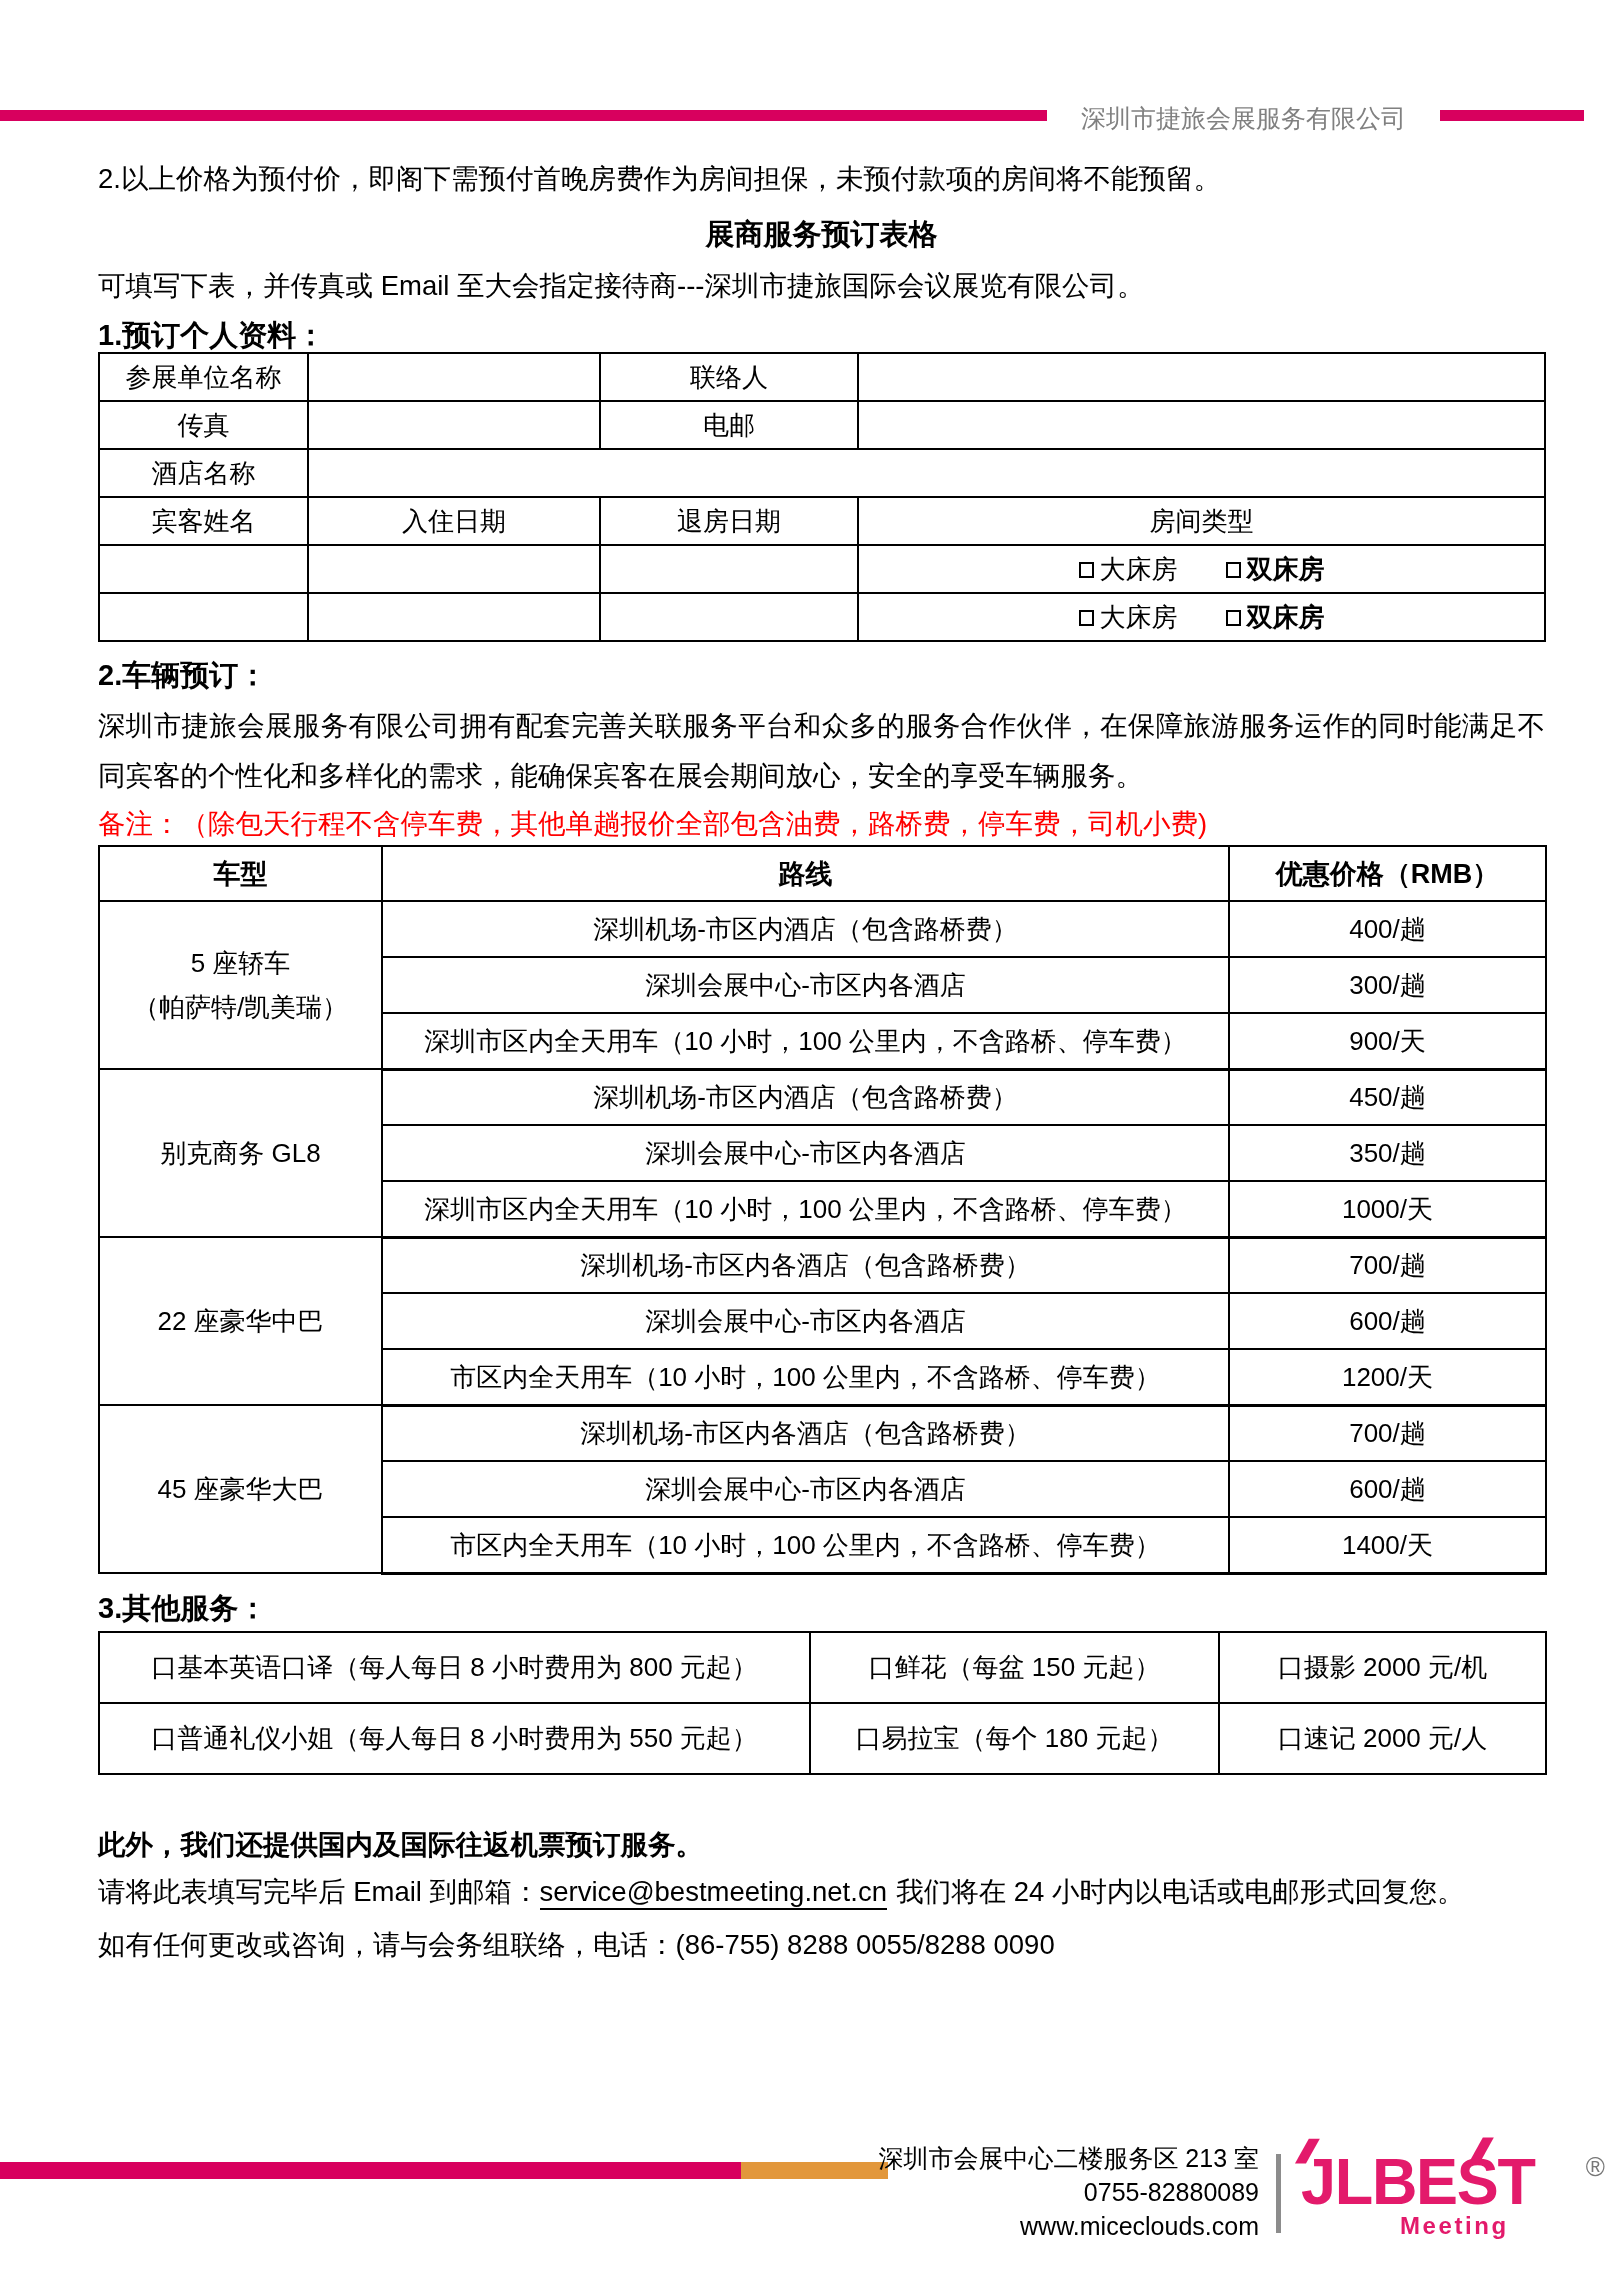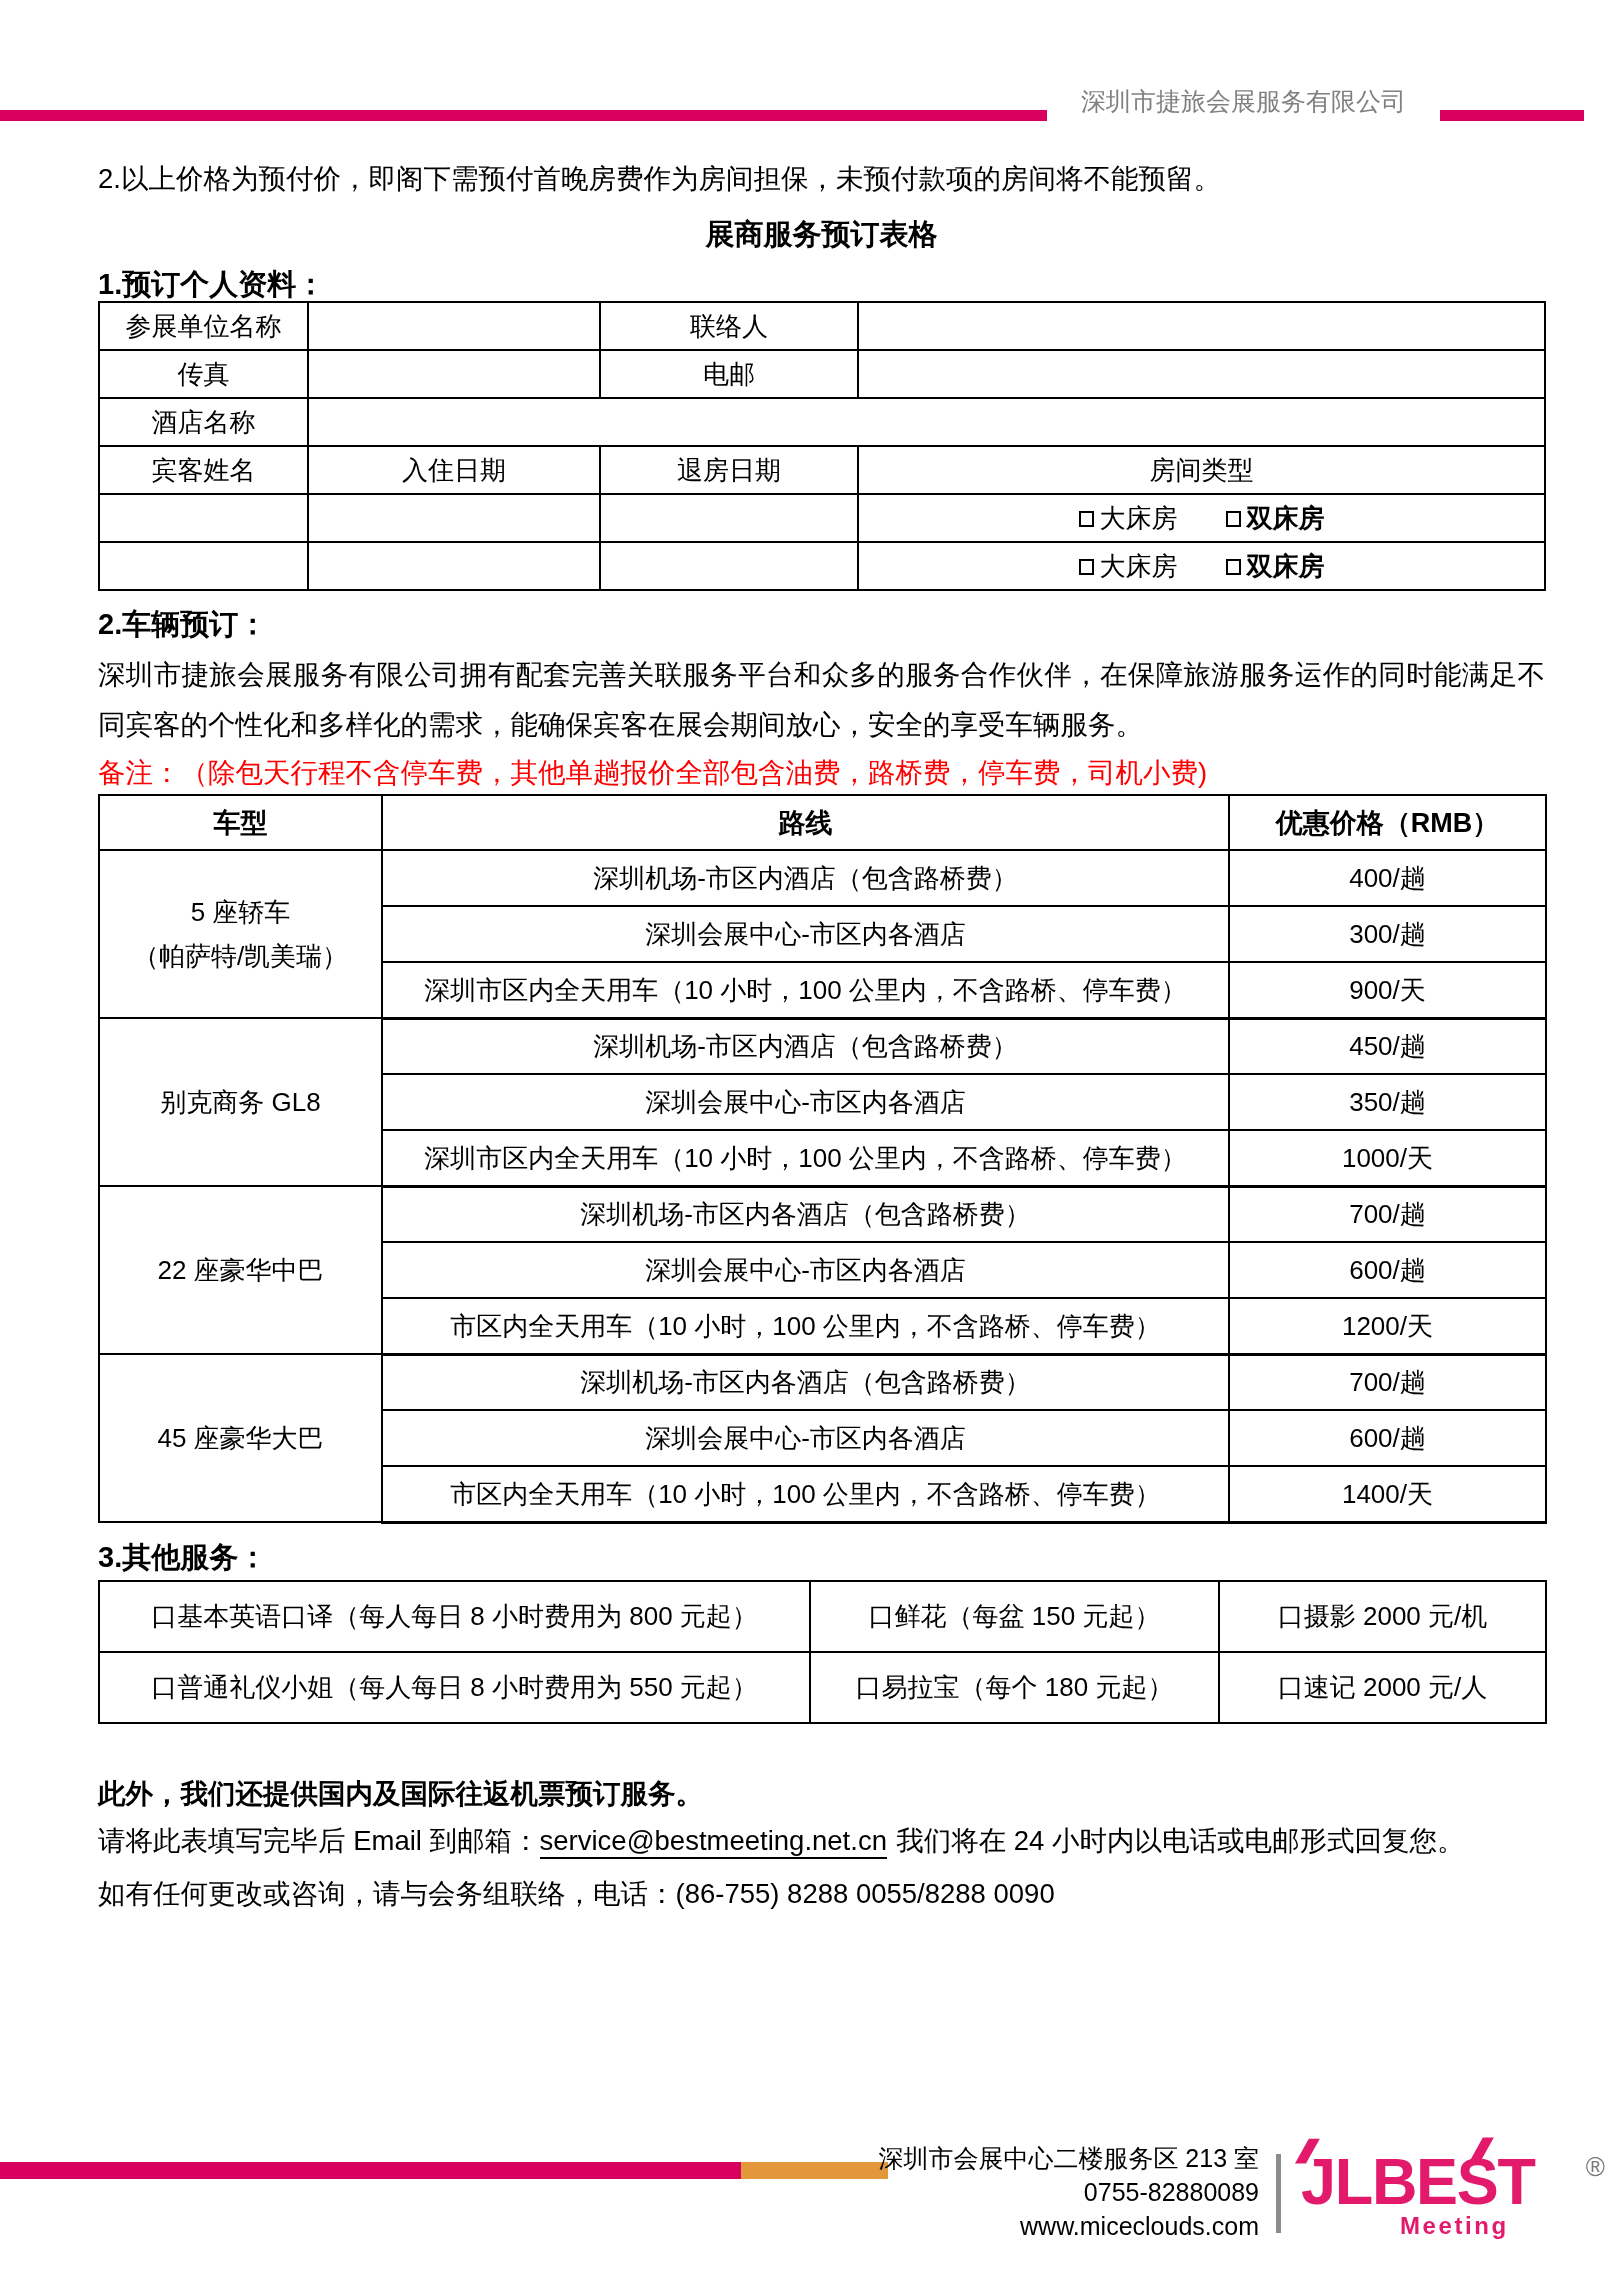--- a/index.html
+++ b/index.html
@@ -4,21 +4,21 @@
 <style>
   * { box-sizing: border-box; margin: 0; padding: 0; }
   html,body { background:#fff; }
   body { font-family: "Liberation Sans", "DejaVu Sans", sans-serif; color:#000; }
 
   .page { position:relative; width:1623px; height:2295px; background:#fff; overflow:hidden; }
 
   
   .header-bar-left  { position:absolute; left:0;    top:110px; width:1047px; height:10.5px; background:var(--pink); }
   .header-bar-right { position:absolute; left:1440px; top:110px; width:144px; height:10.5px; background:var(--pink); }
-  .header-company   { position:absolute; left:1081px; top:85px; font-size:25px; color:var(--header_gray); white-space:nowrap; }
+  .header-company   { position:absolute; left:1081px; top:102px; font-size:25px; color:var(--header_gray); white-space:nowrap; }
 
   
   .content { margin:0 79px 0 98px; width:1447px; }
   .p-note   { margin-top:160px; font-size:27.5px; line-height:38px; }
   .doc-title{ margin-top:17px; font-size:29px; line-height:39px; font-weight:bold; text-align:center; }
   .p-instr  { margin-top:13px; font-size:27.5px; line-height:38px; }
   .sec-head { margin-top:13px; font-size:29px; line-height:34px; font-weight:bold; }
   .sec-head2{ margin-top:15.7px; }
   .p-desc   { margin-top:9.2px; font-size:27.5px; line-height:50px; text-align:justify; }
   .p-red    { margin-top:3.9px; font-size:27.5px; line-height:38px; color:var(--note_red); }
@@ -75,20 +75,21 @@
   <div class="header-bar-left"></div>
   <div class="header-company">深圳市捷旅会展服务有限公司</div>
   <div class="header-bar-right"></div>
 
   <div class="content">
 
     <p class="p-note">2.以上价格为预付价，即阁下需预付首晚房费作为房间担保，未预付款项的房间将不能预留。</p>
 
     <div class="doc-title">展商服务预订表格</div>
 
+    <p class="p-instr">可填写下表，并传真或 Email 至大会指定接待商---深圳市捷旅国际会议展览有限公司。</p>
 
     <div class="sec-head">1.预订个人资料：</div>
 
     <table class="t1">
       <colgroup>
           <col style="width:209px">
           <col style="width:292px">
           <col style="width:258px">
           <col style="width:687px">
         </colgroup>

